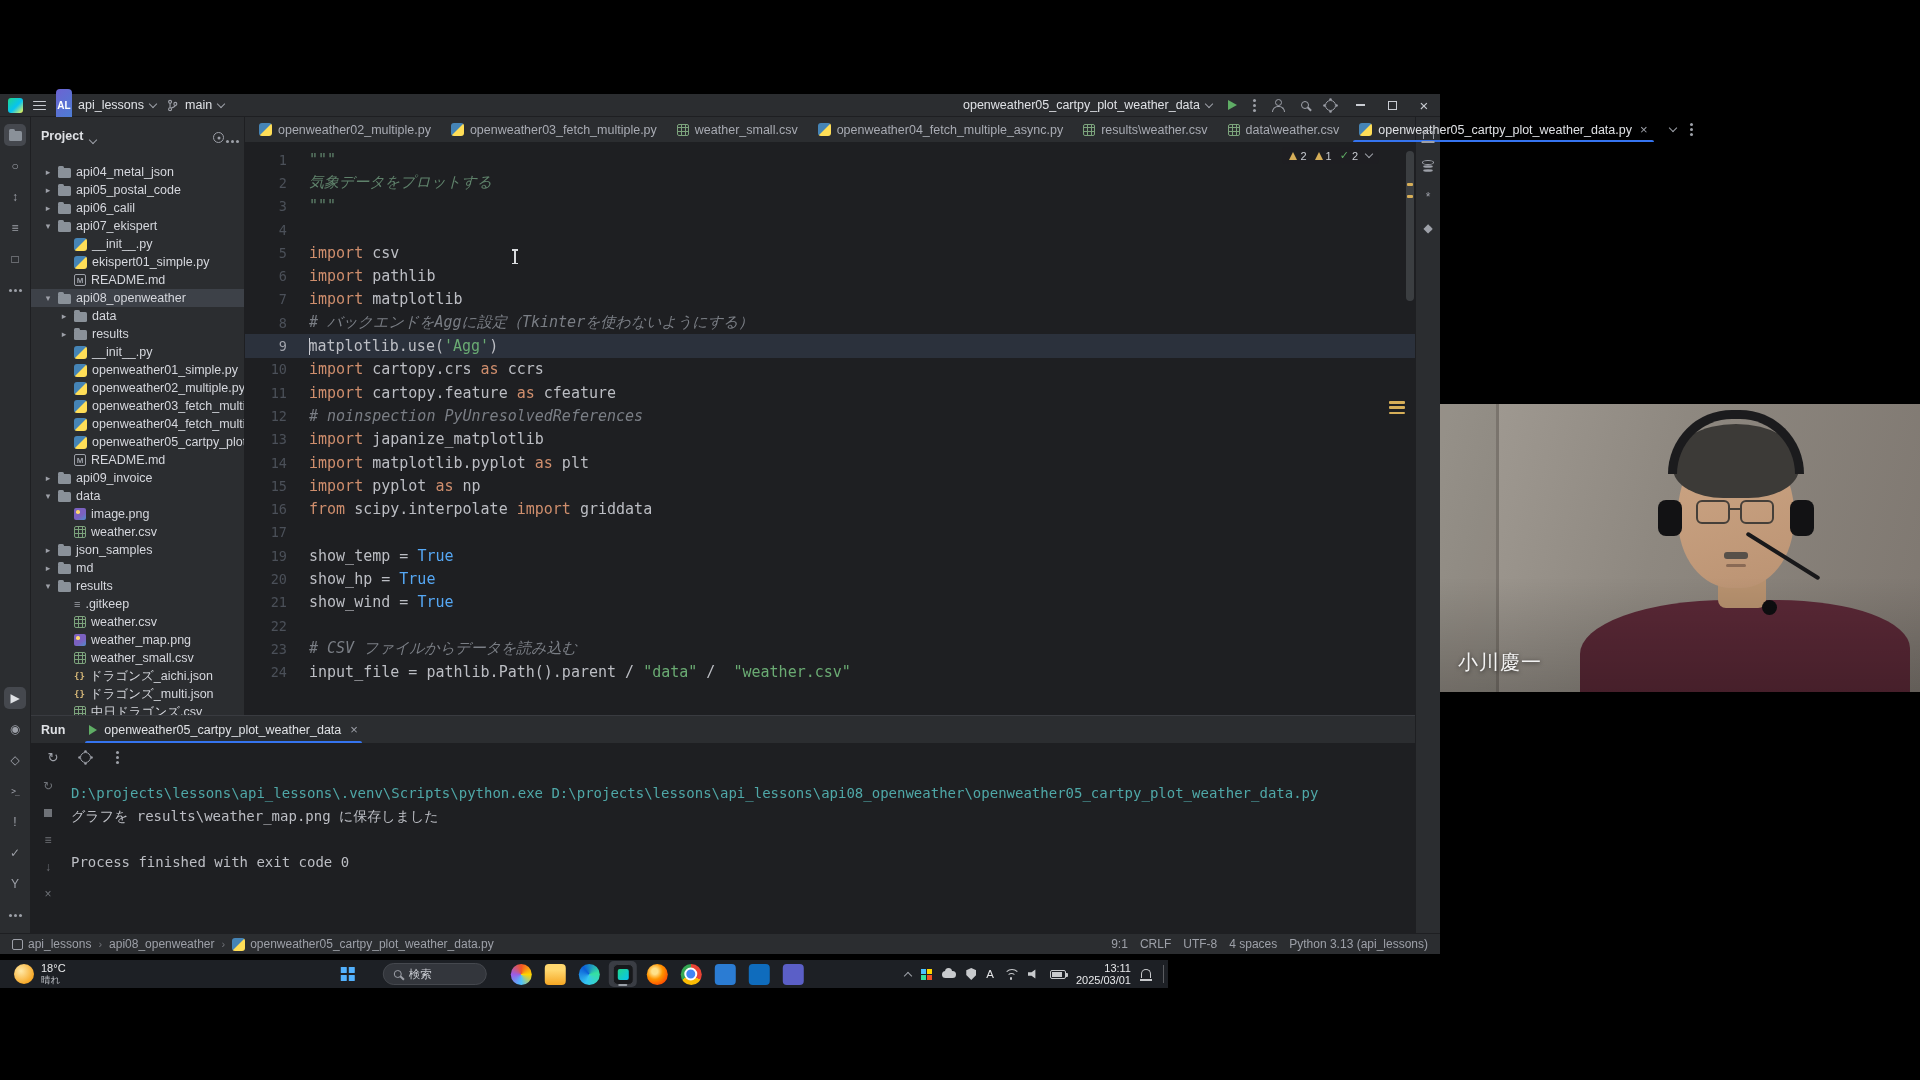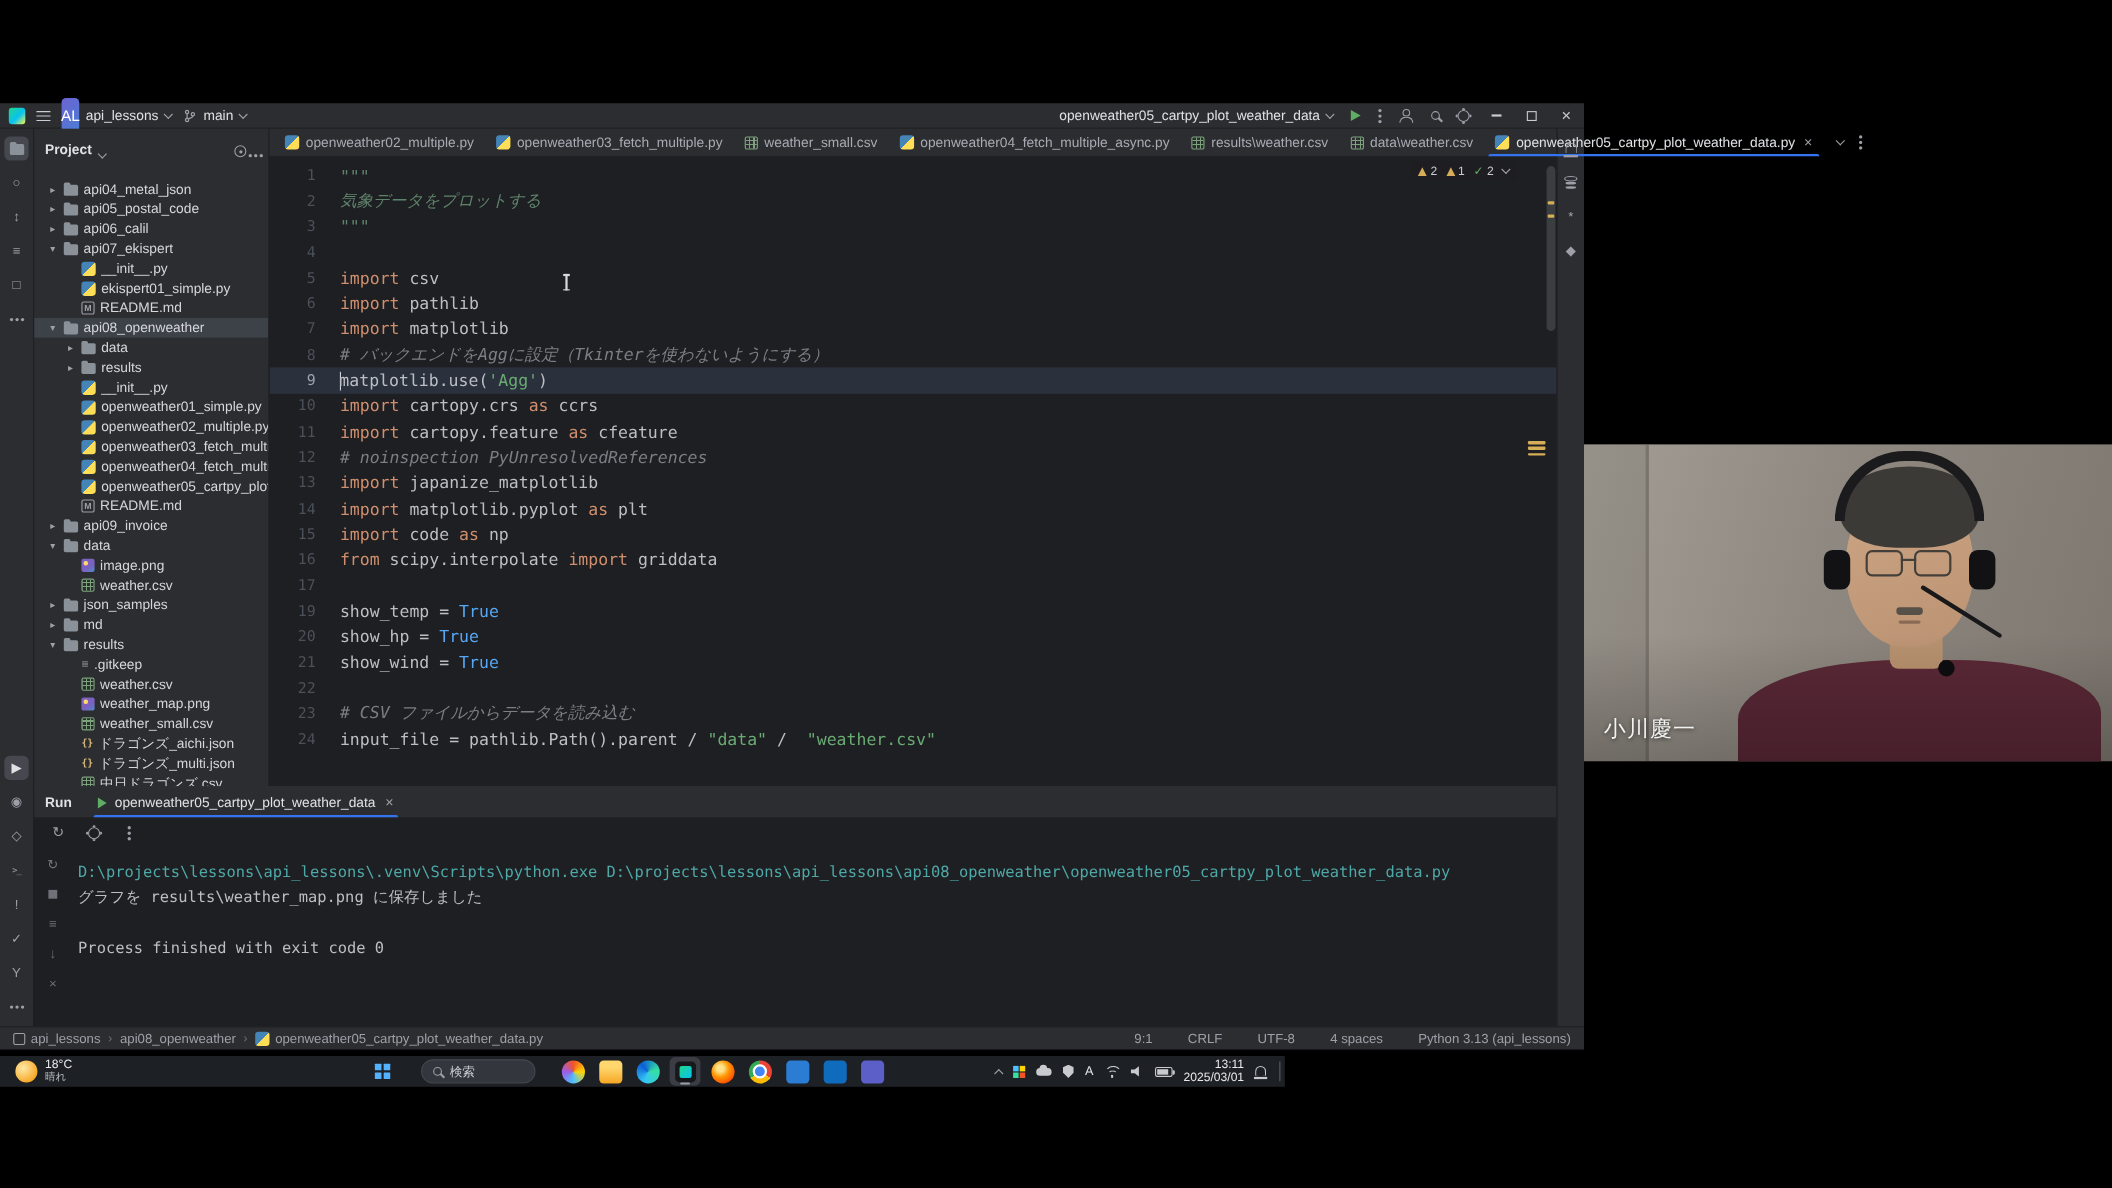--- a/index.html
+++ b/index.html
@@ -7,21 +7,21 @@
 body{font-family:"Liberation Sans","DejaVu Sans",sans-serif;color:#dfe1e5}
 .stage{position:absolute;inset:0;background:#000;overflow:hidden}
 
 
 .ide{position:absolute;left:0;top:94px;width:1440px;height:860px;background:#1e1f22;font-size:13px}
 .titlebar{position:absolute;left:0;top:0;right:0;height:23px;background:#2b2d30;display:flex;align-items:center;padding:0 8px;gap:10px;border-bottom:1px solid #1e1f22}
 .pclogo{width:15px;height:15px;border-radius:3px;background:linear-gradient(135deg,#21d789,#07c3f2 55%,#fcf84a)}
 .burger{width:13px;height:11px;position:relative}
 .burger i{position:absolute;left:0;top:1px;width:13px;height:1.6px;background:#c9ccd2;border-radius:1px;box-shadow:0 4px 0 #c9ccd2,0 8px 0 #c9ccd2}
 .widget{display:flex;align-items:center;gap:6px;font-size:12.5px;color:#dfe1e5}
-.badge{width:16px;height:32px;border-radius:4px;background:linear-gradient(135deg,#6c63d2,#4a7fd4);color:#fff;font-size:14px;font-weight:normal;display:flex;align-items:center;justify-content:center}
+.badge{width:16px;height:32px;border-radius:4px;background:linear-gradient(135deg,#6c63d2,#4a7fd4);color:#fff;font-size:10px;font-weight:bold;display:flex;align-items:center;justify-content:center}
 .chv{width:6px;height:6px;border-right:1.6px solid #9da0a8;border-bottom:1.6px solid #9da0a8;transform:rotate(45deg);margin-top:-3px}
 .chv.up{transform:rotate(225deg);margin-top:3px}
 .tb-right{margin-left:auto;display:flex;align-items:center;gap:16px}
 .play{width:0;height:0;border-left:9px solid #5fad65;border-top:5.5px solid transparent;border-bottom:5.5px solid transparent}
 .gear{width:11px;height:11px;border:1.6px solid #9da0a8;border-radius:50%;box-shadow:0 -6px 0 -4.2px #9da0a8,0 6px 0 -4.2px #9da0a8,-6px 0 0 -4.2px #9da0a8,6px 0 0 -4.2px #9da0a8}
 .profile{width:13px;height:13px;position:relative}
 .profile::before{content:'';position:absolute;width:5px;height:5px;border:1.4px solid #9da0a8;border-radius:50%;left:2.6px;top:0}
 .profile::after{content:'';position:absolute;width:11px;height:5px;border:1.4px solid #9da0a8;border-bottom:none;border-radius:6px 6px 0 0;bottom:0;left:0}
 .searchi{width:8px;height:8px;border:1.6px solid #9da0a8;border-radius:50%;position:relative}
 .searchi::after{content:'';position:absolute;width:5px;height:1.6px;background:#9da0a8;transform:rotate(45deg);right:-4px;bottom:-2px}
@@ -109,21 +109,21 @@
 .vs-ic{width:16px;height:16px;display:flex;align-items:center;justify-content:center}
 .vs-stop{width:8px;height:8px;background:#6f7278}
 .rp-console{flex:1;font-family:"DejaVu Sans Mono","Liberation Mono",monospace;font-size:14px;line-height:23px;padding:12px 0 0 6px;color:#bcbec4;overflow:hidden}
 .con-line{white-space:pre;height:23px}
 .con-cmd{color:#4fa8a8}
 
 .statusbar{position:absolute;left:0;right:0;bottom:0;height:21px;background:#2b2d30;border-top:1px solid #1e1f22;display:flex;align-items:center;font-size:12px;color:#9da0a8;padding:0 12px}
 .crumbs{display:flex;align-items:center;gap:7px}
 .crumb{display:flex;align-items:center;gap:5px}
 .crumb-sep{color:#6f7278;font-size:11px}
-.sb-right{margin-left:auto;display:flex;gap:32px;align-items:center}
+.sb-right{margin-left:auto;display:flex;gap:12px;align-items:center}
 .sb-item{white-space:nowrap}
 .mini-proj{width:11px;height:11px;border:1.4px solid #9da0a8;border-radius:2px}
 
 
 .taskbar{position:absolute;left:0;top:960px;width:1168px;height:28px;background:#1d2025;display:flex;align-items:center}
 .weather{position:absolute;left:8px;top:0;bottom:0;display:flex;align-items:center;gap:7px;padding:0 6px}
 .sun{width:20px;height:20px;border-radius:50%;background:radial-gradient(circle at 35% 35%,#ffe9a8,#f7a928 72%)}
 .wx-col{display:flex;flex-direction:column;line-height:11px}
 .wx-t{font-size:11px;color:#e8e9eb}
 .wx-d{font-size:9.5px;color:#b9bcc2}
@@ -529,21 +529,21 @@
                   <div class="crow">
                     <span class="ln">13</span>
                     <span class="lc"><span class="tk-kw">import</span><span class="tk-pl"> japanize_matplotlib</span></span>
                   </div>
                   <div class="crow">
                     <span class="ln">14</span>
                     <span class="lc"><span class="tk-kw">import</span><span class="tk-pl"> matplotlib.pyplot </span><span class="tk-kw">as</span><span class="tk-pl"> plt</span></span>
                   </div>
                   <div class="crow">
                     <span class="ln">15</span>
-                    <span class="lc"><span class="tk-kw">import</span><span class="tk-pl"> code </span><span class="tk-kw">as</span><span class="tk-pl"> np</span></span>
+                    <span class="lc"><span class="tk-kw">import</span><span class="tk-pl"> pyplot </span><span class="tk-kw">as</span><span class="tk-pl"> np</span></span>
                   </div>
                   <div class="crow">
                     <span class="ln">16</span>
                     <span class="lc"><span class="tk-kw">from</span><span class="tk-pl"> scipy.interpolate </span><span class="tk-kw">import</span><span class="tk-pl"> griddata</span></span>
                   </div>
                   <div class="crow">
                     <span class="ln">17</span>
                     <span class="lc"></span>
                   </div>
                   <div class="crow">

